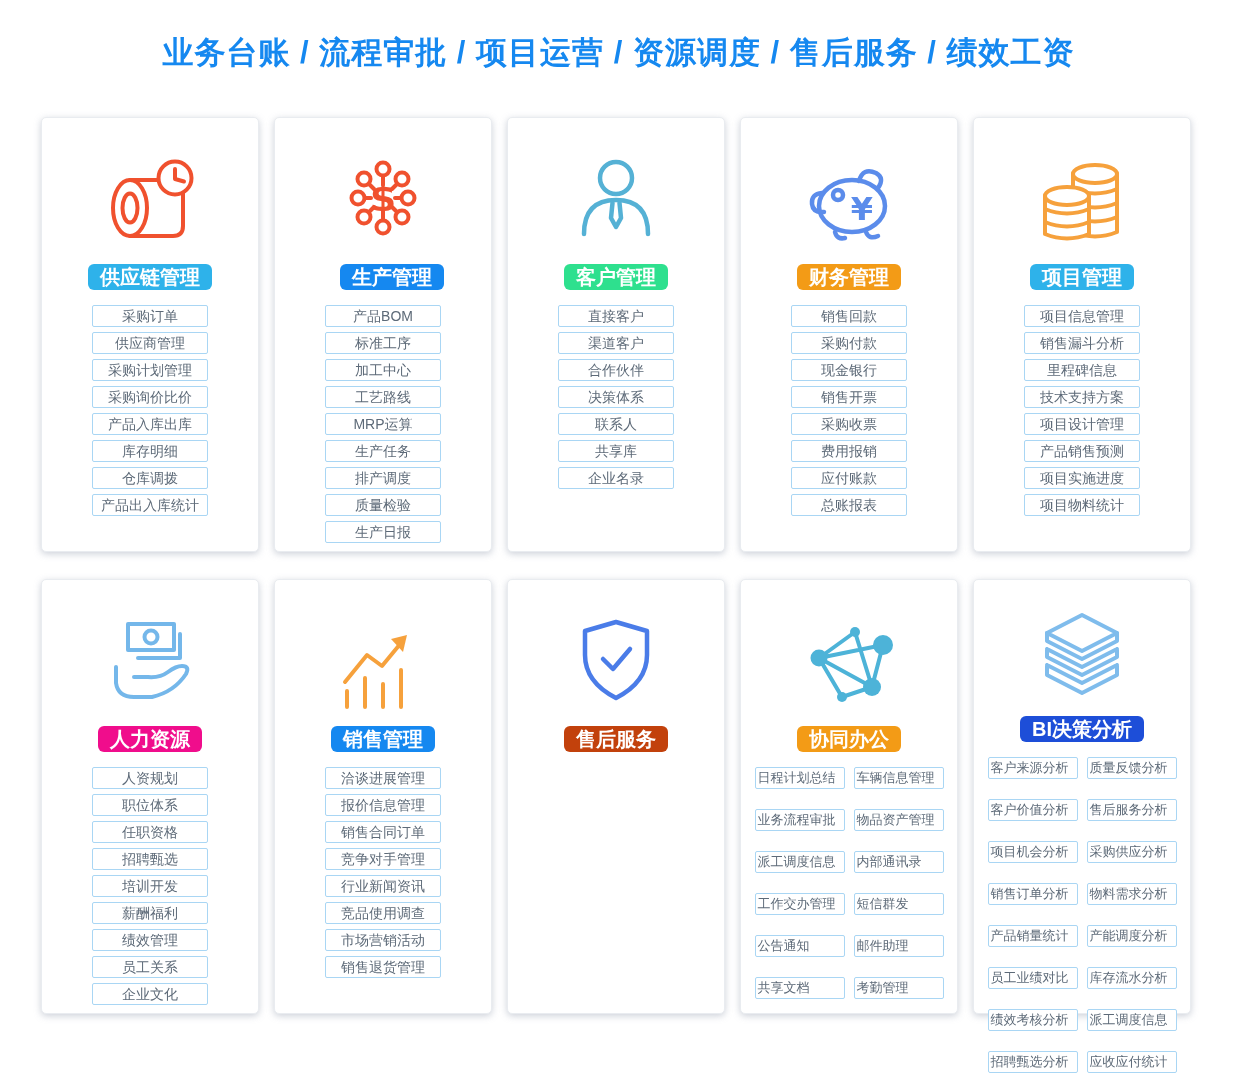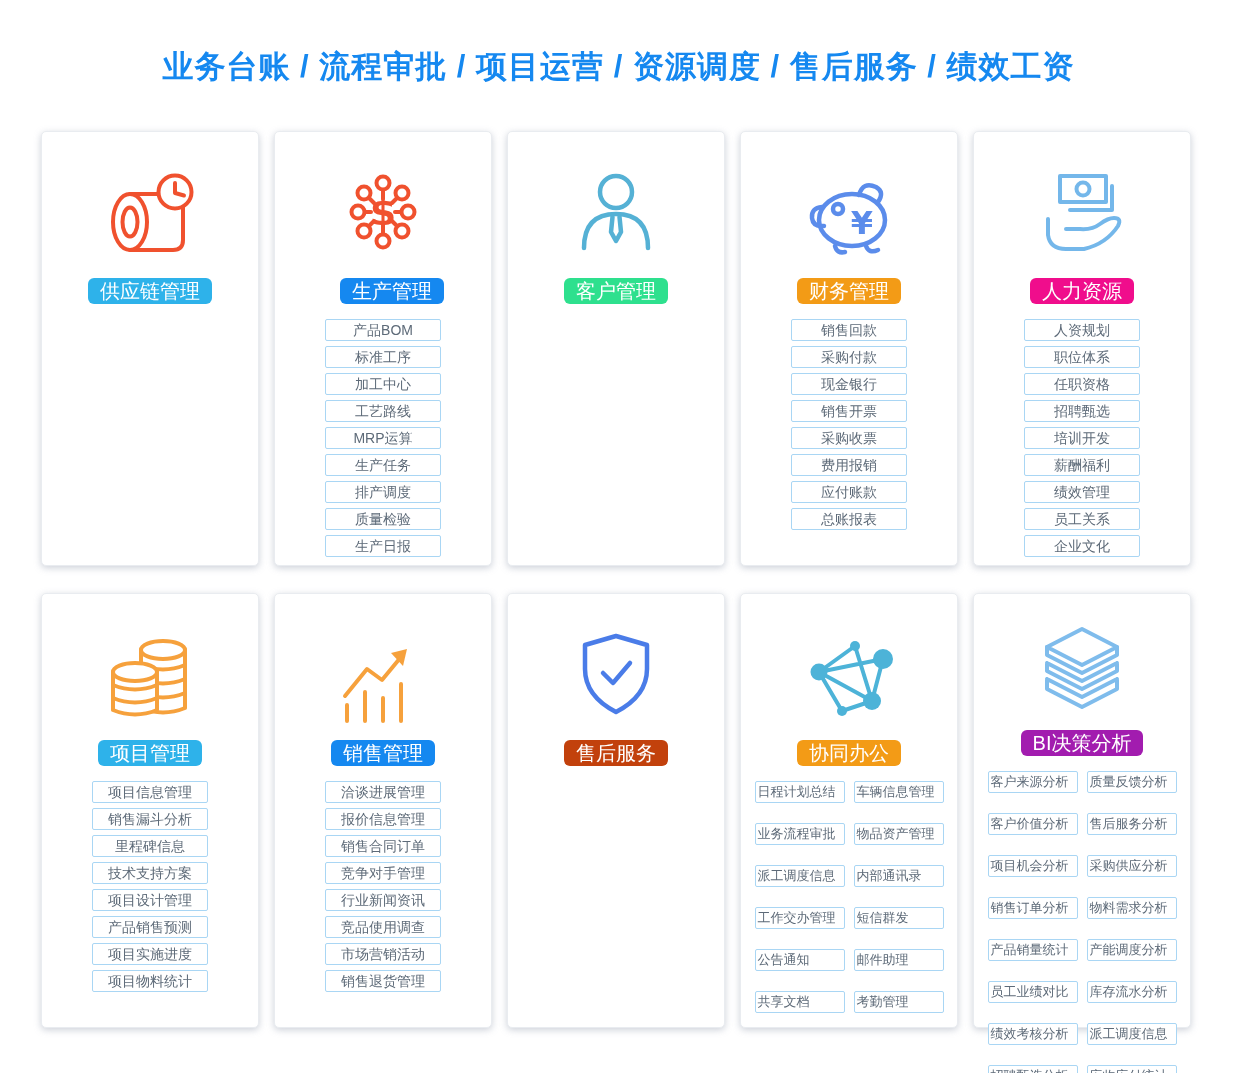--- a/index.html
+++ b/index.html
@@ -2,42 +2,42 @@
 <html style="--accent: #1588f0; --item-border: #a9d6f4; --item-text: #5d6a78;"><head>
 <meta charset="utf-8">
 <style>
   html,body{margin:0;padding:0;}
   body{
     width:1237px;height:1073px;background:#ffffff;
     font-family:"Liberation Sans","DejaVu Sans",sans-serif;
     overflow:hidden;
   }
   .title{
-    margin:46px 0 0;text-align:center;
+    margin:32px 0 0;text-align:center;
     font-size:31px;font-weight:800;letter-spacing:1px;
     color:var(--accent,#1588f0);
   }
   .grid{
     display:grid;grid-template-columns:repeat(5,218px);
     gap:27px 15px;padding-left:41px;margin-top:43px;
   }
   .card{
     box-sizing:border-box;height:435px;background:#fff;
     border:1px solid #e9ecf0;border-radius:5px;
     box-shadow:0 2px 7px rgba(130,140,160,.40);
     display:flex;flex-direction:column;align-items:center;
   }
   .icon-wrap{
     height:110px;margin-top:25px;
     display:flex;align-items:center;justify-content:center;
   }
   .icon-wrap svg{display:block;}
   .badge{
     margin-top:11px;height:26px;line-height:26px;padding:0 12px;
-    border-radius:6px;color:#fff;font-size:20px;font-weight:normal;
+    border-radius:6px;color:#fff;font-size:20px;font-weight:bold;
     white-space:nowrap;
   }
   .items{
     list-style:none;margin:15px 0 0;padding:0;
     display:flex;flex-direction:column;gap:5px;width:116px;
   }
   .items li{
     box-sizing:border-box;border:1px solid var(--item-border,#a9d6f4);
     border-radius:2px;height:22px;line-height:20px;font-size:14px;
     color:var(--item-text,#5d6a78);text-align:center;
@@ -57,20 +57,30 @@
     <div class="icon-wrap" style="color: rgb(240, 81, 46);">
         <svg viewBox="0 0 100 100" width="100" height="100" fill="none" stroke="currentColor" stroke-linecap="round" stroke-linejoin="round" stroke-width="4">
           <path d="M30 32 H73 Q83 32 83 42 V78 Q83 88 73 88 H30"></path>
           <ellipse cx="30" cy="60" rx="17" ry="28"></ellipse>
           <ellipse cx="30" cy="60" rx="7.5" ry="14.5"></ellipse>
           <circle cx="75" cy="30" r="16.5" fill="#ffffff"></circle>
           <path d="M75 21 V31 L84 33.5"></path>
         </svg>
       </div>
     <div class="badge" style="background: rgb(46, 178, 234);">供应链管理</div>
+    <ul class="items">
+        <li>采购订单</li>
+        <li>供应商管理</li>
+        <li>采购计划管理</li>
+        <li>采购询价比价</li>
+        <li>产品入库出库</li>
+        <li>库存明细</li>
+        <li>仓库调拨</li>
+        <li>产品出入库统计</li>
+      </ul>
   </section>
     <section class="card">
     <div class="icon-wrap" style="color: rgb(240, 81, 46);">
         <svg viewBox="0 0 100 100" width="100" height="100" fill="none" stroke="currentColor" stroke-linecap="round" stroke-linejoin="round" stroke-width="4">
           <text x="50" y="63" text-anchor="middle" font-size="38" font-weight="bold" font-family="DejaVu Sans, sans-serif" fill="currentColor" stroke="none">$</text>
           <path d="M50 29 V37"></path>
           <circle cx="50" cy="21" r="6.5"></circle>
           <path d="M50 63 V71"></path>
           <circle cx="50" cy="79" r="6.5"></circle>
           <path d="M62 50 H68"></path>
@@ -102,20 +112,29 @@
   </section>
     <section class="card">
     <div class="icon-wrap" style="color: rgb(85, 177, 213);">
         <svg viewBox="0 0 100 100" width="100" height="100" fill="none" stroke="currentColor" stroke-linecap="round" stroke-linejoin="round" stroke-width="4.5">
           <circle cx="50" cy="30" r="16"></circle>
           <path d="M18 86 Q18 52 50 52 Q82 52 82 86"></path>
           <path d="M46.5 55 L45 70 L50 79 L55 70 L53.5 55"></path>
         </svg>
       </div>
     <div class="badge" style="background: rgb(46, 224, 142);">客户管理</div>
+    <ul class="items">
+        <li>直接客户</li>
+        <li>渠道客户</li>
+        <li>合作伙伴</li>
+        <li>决策体系</li>
+        <li>联系人</li>
+        <li>共享库</li>
+        <li>企业名录</li>
+      </ul>
   </section>
     <section class="card">
     <div class="icon-wrap" style="color: rgb(91, 140, 235);">
         <svg viewBox="0 0 100 100" width="100" height="100" fill="none" stroke="currentColor" stroke-linecap="round" stroke-linejoin="round" stroke-width="4.5">
           <ellipse cx="53" cy="58" rx="33" ry="26"></ellipse>
           <path d="M60 33 Q64 19 77 25 Q86 30 79 40"></path>
           <path d="M23 45 Q12 46 13 56 Q14 65 25 64"></path>
           <circle cx="39" cy="47" r="5"></circle>
           <path d="M36 84 Q38 92 46 90"></path>
           <path d="M67 84 Q70 92 79 88"></path>
@@ -128,61 +147,61 @@
         <li>采购付款</li>
         <li>现金银行</li>
         <li>销售开票</li>
         <li>采购收票</li>
         <li>费用报销</li>
         <li>应付账款</li>
         <li>总账报表</li>
       </ul>
   </section>
     <section class="card">
+    <div class="icon-wrap" style="color: rgb(246, 161, 60);">
+        <svg viewBox="0 0 100 100" width="100" height="100" fill="none" stroke="currentColor" stroke-linecap="round" stroke-linejoin="round" stroke-width="4">
+          <ellipse cx="63" cy="26" rx="22" ry="9"></ellipse>
+          <path d="M41 26 V84 M85 26 V84 M41 41 Q63 50 85 41 M41 55 Q63 64 85 55 M41 69 Q63 78 85 69 M41 84 Q63 93 85 84"></path>
+          <path d="M13 48 V86 Q35 96 57 86 V48 Q35 39 13 48 Z" fill="#ffffff" stroke="none"></path>
+          <ellipse cx="35" cy="48" rx="22" ry="9" fill="#ffffff"></ellipse>
+          <path d="M13 48 V86 M57 48 V86 M13 61 Q35 70 57 61 M13 74 Q35 83 57 74 M13 86 Q35 95 57 86"></path>
+        </svg>
+      </div>
+    <div class="badge" style="background: rgb(46, 178, 234);">项目管理</div>
+    <ul class="items">
+        <li>项目信息管理</li>
+        <li>销售漏斗分析</li>
+        <li>里程碑信息</li>
+        <li>技术支持方案</li>
+        <li>项目设计管理</li>
+        <li>产品销售预测</li>
+        <li>项目实施进度</li>
+        <li>项目物料统计</li>
+      </ul>
+  </section>
+    <section class="card">
     <div class="icon-wrap" style="color: rgb(116, 183, 234);">
         <svg viewBox="0 0 100 100" width="100" height="100" fill="none" stroke="currentColor" stroke-linecap="round" stroke-linejoin="round" stroke-width="4">
           <path d="M80 24 V48 H38"></path>
           <rect x="28" y="14" width="46" height="26"></rect>
           <circle cx="51" cy="27" r="6.5"></circle>
           <path d="M16 57 V73 Q18 87 34 87 H52 Q74 82 86 64 Q90 56 82 56 Q76 56 68 62 Q60 68 48 67 H34"></path>
         </svg>
       </div>
     <div class="badge" style="background: rgb(240, 13, 140);">人力资源</div>
     <ul class="items">
         <li>人资规划</li>
         <li>职位体系</li>
         <li>任职资格</li>
         <li>招聘甄选</li>
         <li>培训开发</li>
         <li>薪酬福利</li>
         <li>绩效管理</li>
         <li>员工关系</li>
         <li>企业文化</li>
-      </ul>
-  </section>
-    <section class="card">
-    <div class="icon-wrap" style="color: rgb(246, 161, 60);">
-        <svg viewBox="0 0 100 100" width="100" height="100" fill="none" stroke="currentColor" stroke-linecap="round" stroke-linejoin="round" stroke-width="4">
-          <ellipse cx="63" cy="26" rx="22" ry="9"></ellipse>
-          <path d="M41 26 V84 M85 26 V84 M41 41 Q63 50 85 41 M41 55 Q63 64 85 55 M41 69 Q63 78 85 69 M41 84 Q63 93 85 84"></path>
-          <path d="M13 48 V86 Q35 96 57 86 V48 Q35 39 13 48 Z" fill="#ffffff" stroke="none"></path>
-          <ellipse cx="35" cy="48" rx="22" ry="9" fill="#ffffff"></ellipse>
-          <path d="M13 48 V86 M57 48 V86 M13 61 Q35 70 57 61 M13 74 Q35 83 57 74 M13 86 Q35 95 57 86"></path>
-        </svg>
-      </div>
-    <div class="badge" style="background: rgb(46, 178, 234);">项目管理</div>
-    <ul class="items">
-        <li>项目信息管理</li>
-        <li>销售漏斗分析</li>
-        <li>里程碑信息</li>
-        <li>技术支持方案</li>
-        <li>项目设计管理</li>
-        <li>产品销售预测</li>
-        <li>项目实施进度</li>
-        <li>项目物料统计</li>
       </ul>
   </section>
     <section class="card">
     <div class="icon-wrap" style="color: rgb(246, 161, 60);">
         <svg viewBox="0 0 100 100" width="100" height="100" fill="none" stroke="currentColor" stroke-linecap="round" stroke-linejoin="round" stroke-width="4">
           <path d="M14 81 V97 M32 68 V97 M50 74 V97 M68 60 V97"></path>
           <path d="M12 72 L34 45 L49 56 L68 33"></path>
           <path d="M74 25 L58 29 L70 42 Z" fill="currentColor" stroke="none"></path>
         </svg>
       </div>
@@ -236,21 +255,21 @@
   </section>
     <section class="card">
     <div class="icon-wrap" style="color: rgb(127, 188, 236);">
         <svg viewBox="0 0 100 100" width="100" height="100" fill="none" stroke="currentColor" stroke-linecap="round" stroke-linejoin="round" stroke-width="4">
           <path d="M50 10 L85 28 L50 46 L15 28 Z"></path>
           <path d="M15 28 V36 L50 54 L85 36 V28"></path>
           <path d="M15 44 L50 62 L85 44 M15 44 V52 L50 70 L85 52 V44"></path>
           <path d="M15 60 L50 78 L85 60 M15 60 V70 L50 88 L85 70 V60"></path>
         </svg>
       </div>
-    <div class="badge" style="background: #a21caf;">BI决策分析</div>
+    <div class="badge" style="background: #1d4ed8;">BI决策分析</div>
     <ul class="items cols-2">
         <li>客户来源分析</li>
         <li>质量反馈分析</li>
         <li>客户价值分析</li>
         <li>售后服务分析</li>
         <li>项目机会分析</li>
         <li>采购供应分析</li>
         <li>销售订单分析</li>
         <li>物料需求分析</li>
         <li>产品销量统计</li>

